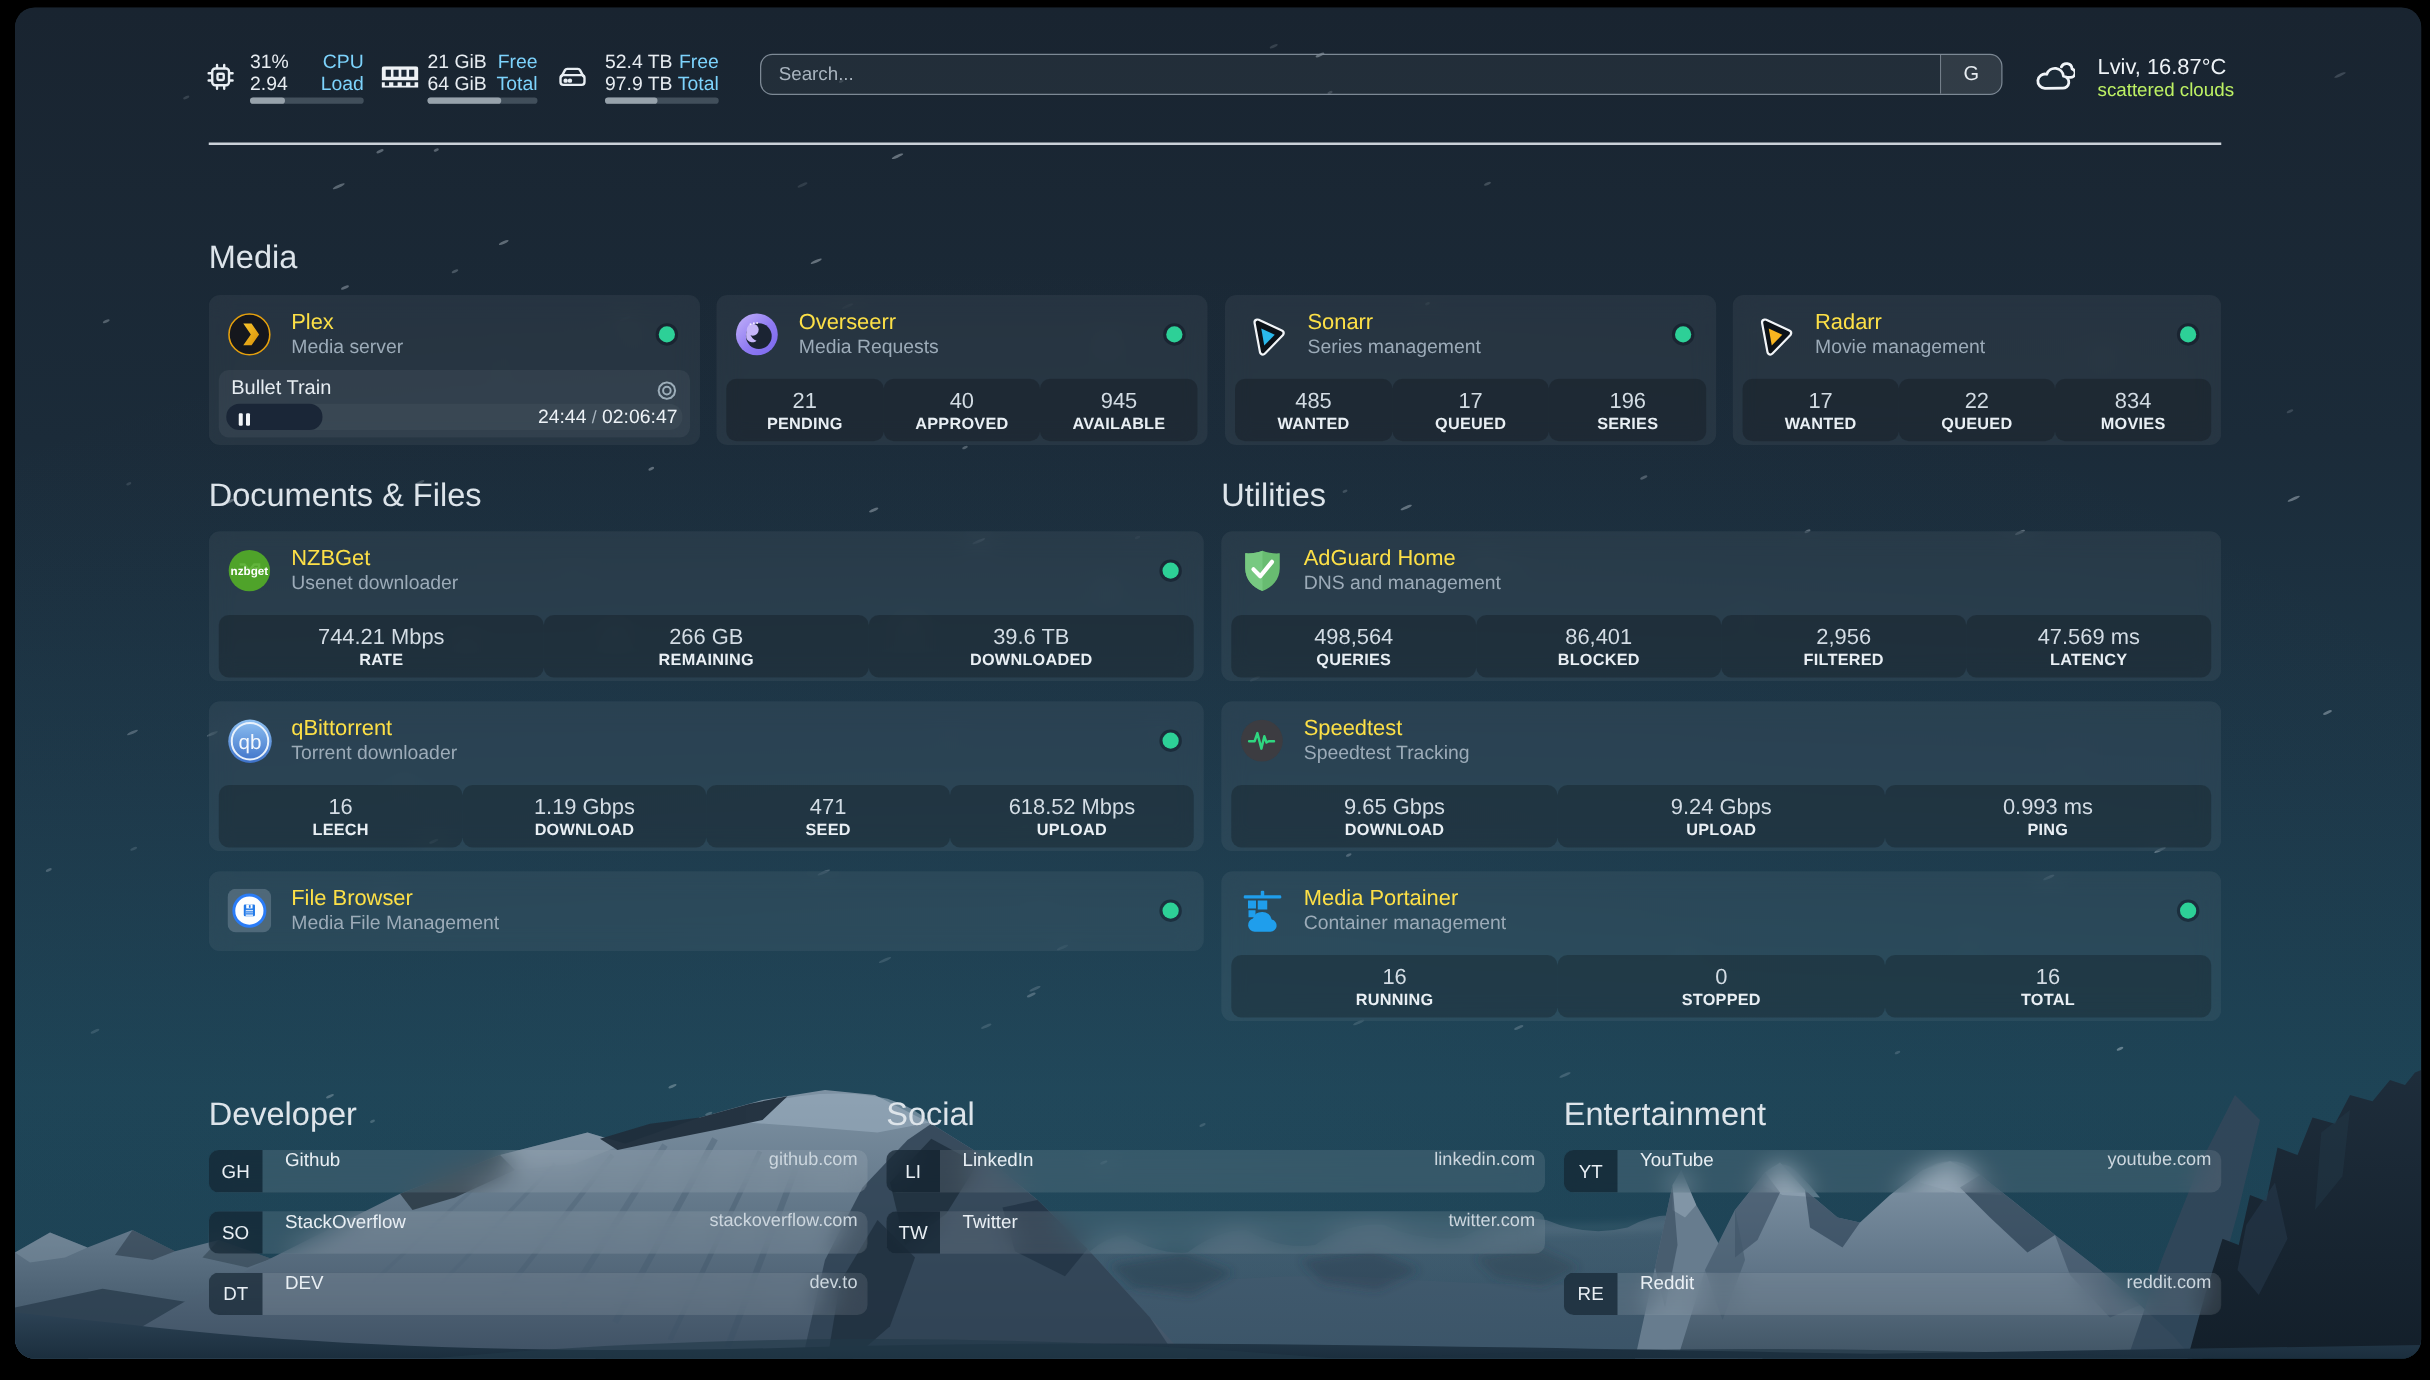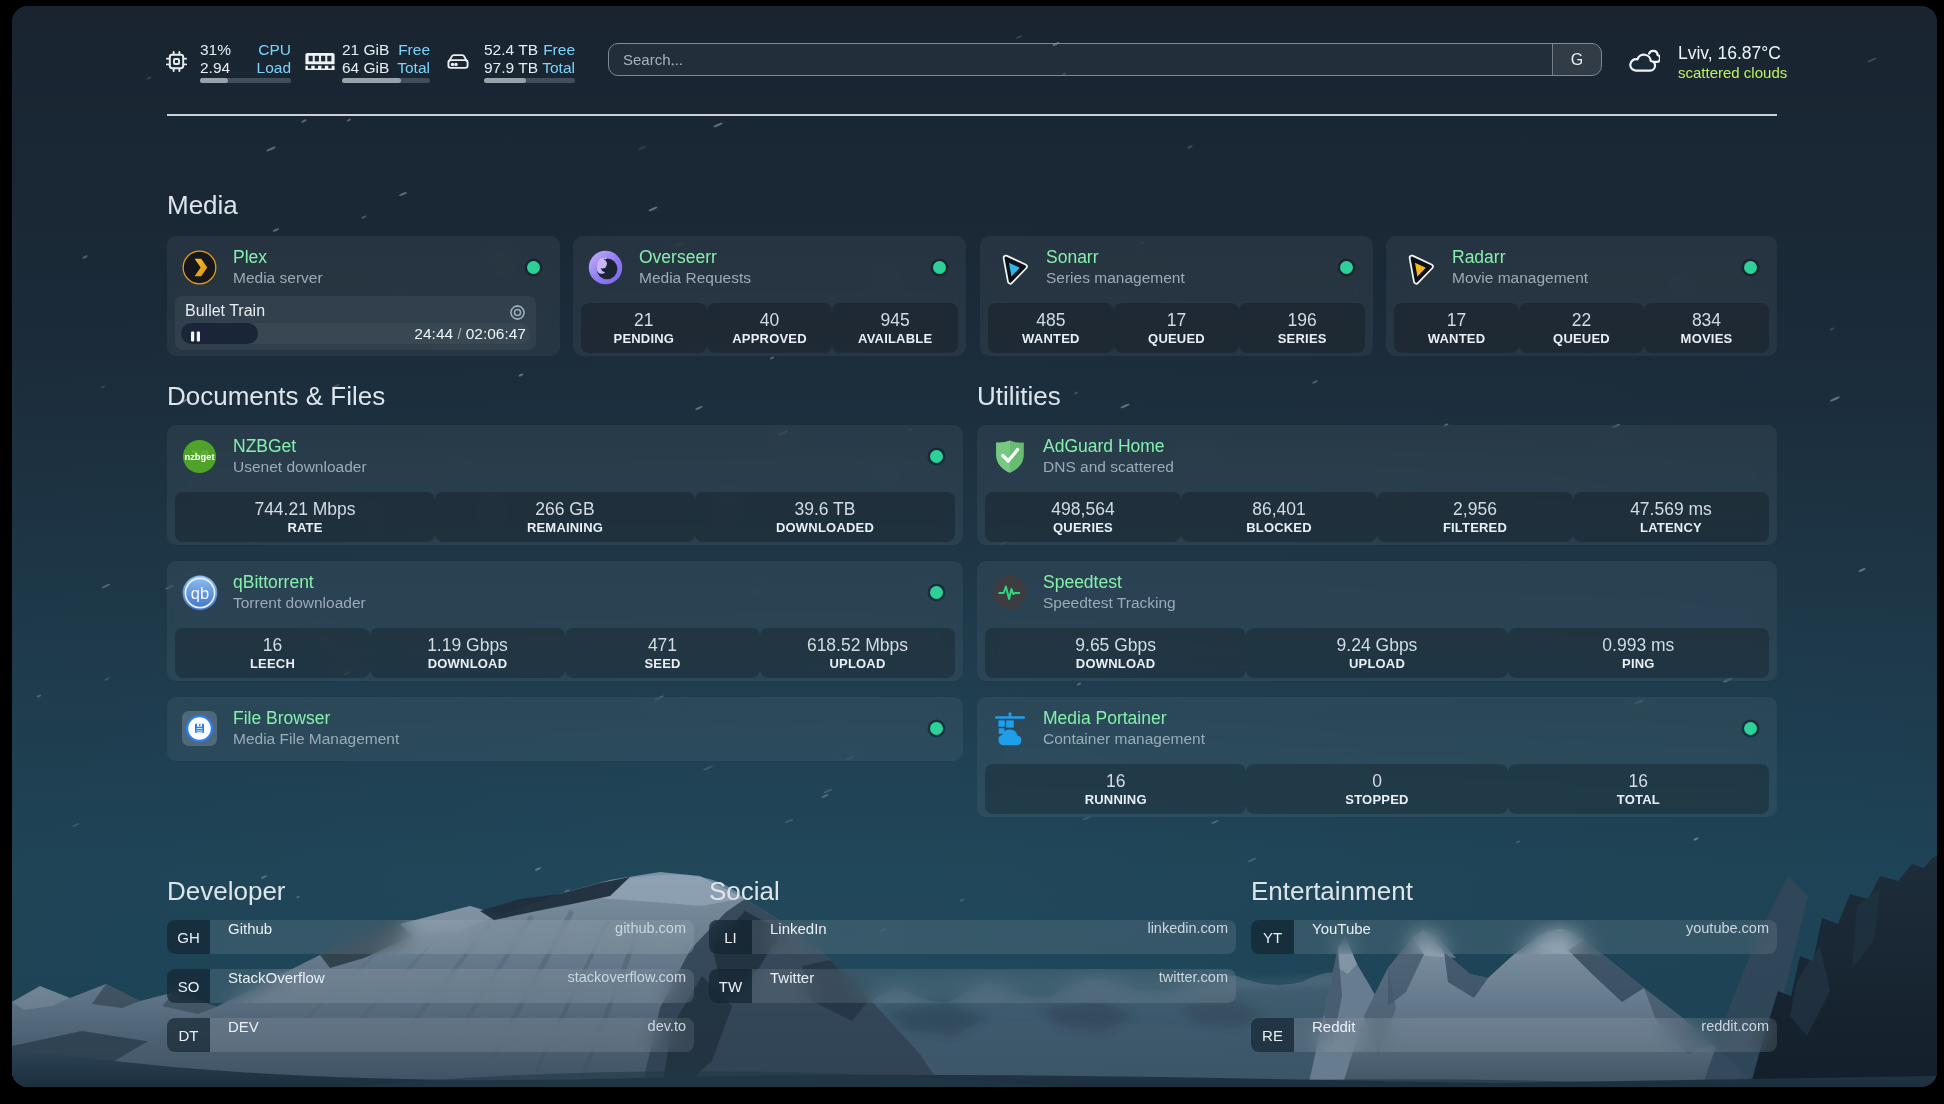--- a/index.html
+++ b/index.html
@@ -1,19 +1,19 @@
 <!DOCTYPE html>
 <html><head><meta charset="utf-8">
 <style>
 html,body{margin:0;padding:0;width:1944px;height:1104px;background:#000;font-family:"Liberation Sans",sans-serif;overflow:hidden}
 #frame{position:absolute;left:12px;top:6px;width:1925px;height:1081px;border-radius:16px;overflow:hidden;background:#1a2733}
 .abs{position:absolute}
 .card{position:absolute;border-radius:9px;background:rgba(255,255,255,.055);backdrop-filter:blur(10px);-webkit-backdrop-filter:blur(10px)}
 .ic{position:absolute;left:15px;top:14px;width:35px;height:35px}
-.tt{position:absolute;left:66px;top:11px;font-size:17.5px;font-weight:500;color:#86efac;line-height:21px;white-space:nowrap}
+.tt{position:absolute;left:66px;top:11px;font-size:17.5px;font-weight:500;color:#fde047;line-height:21px;white-space:nowrap}
 .st{position:absolute;left:66px;top:32px;font-size:15.5px;font-weight:400;color:#9cabb8;line-height:19px;white-space:nowrap}
 .dot{position:absolute;right:20px;top:25px;width:13px;height:13px;border-radius:50%;background:#2dd097;box-shadow:0 0 0 2.5px rgba(10,18,30,.45)}
 .stats{position:absolute;left:8px;right:8px;top:67px;height:50px;display:flex;}
 .sb{flex:1;background:rgba(0,0,0,.22);border-radius:8px;display:flex;flex-direction:column;align-items:center;justify-content:center;text-align:center}
 .sv{font-size:17.5px;color:#d3dce4;line-height:21px}
 .sl{font-size:13px;font-weight:bold;color:#e9eff4;line-height:16px;letter-spacing:.2px}
 .hdr{position:absolute;font-size:26px;color:#dde4ea;font-weight:500;white-space:nowrap;line-height:30px}
 .bm{position:absolute;height:34px;border-radius:8px;background:rgba(255,255,255,.1);backdrop-filter:blur(10px);-webkit-backdrop-filter:blur(10px);display:flex;align-items:flex-start;overflow:hidden}
 .bma{width:43px;align-self:stretch;background:rgba(4,20,34,.6);display:flex;align-items:center;justify-content:center;font-size:15px;font-weight:500;color:#e9eff4;flex:none}
 .bmn{margin-left:18px;font-size:15px;color:#e9eff4;white-space:nowrap}
@@ -290,21 +290,21 @@
               <stop offset="0" stop-color="#f7c52e"></stop>
               <stop offset="1" stop-color="#d98f06"></stop>
             </linearGradient>
           </defs>
           <circle cx="18" cy="18" r="16.8" fill="#15171d" stroke="#e5a00d" stroke-width="1.3"></circle>
           <path d="M13 9 H19.8 L26 18 L19.8 27 H13 L19.2 18 Z" fill="url(#plxg)"></path>
         </svg></div>
       <div class="tt" style="top:11px">Plex</div>
       <div class="st" style="top:32px">Media server</div>
       <div class="dot" style="top:25px"></div>
-      <div class="abs" style="left:8px;right:24px;top:60px;height:54px;border-radius:8px;background:rgba(255,255,255,.05)">
+      <div class="abs" style="left:8px;right:8px;top:60px;height:54px;border-radius:8px;background:rgba(255,255,255,.05)">
  <div class="abs" style="left:10px;top:5px;font-size:16px;font-weight:500;color:#e7edf2;line-height:20px">Bullet Train</div>
  <div class="abs" style="right:10px;top:8px"><svg width="17" height="17" viewBox="0 0 18 18" fill="none" stroke="#9cadb9" stroke-width="1.7" stroke-linejoin="round">
             <path d="M9 2 L12.5 2.9 L15.1 5.5 L16 9 L15.1 12.5 L12.5 15.1 L9 16 L5.5 15.1 L2.9 12.5 L2 9 L2.9 5.5 L5.5 2.9 Z"></path>
             <circle cx="9" cy="9" r="3.2"></circle>
           </svg></div>
  <div class="abs" style="left:6px;right:6px;bottom:6px;height:21px">
   <div class="abs" style="left:0;top:0;width:100%;height:21px;border-radius:11px;background:rgba(255,255,255,.035)"></div>
   <div class="abs" style="left:0;top:0;width:77px;height:21px;border-radius:11px;background:#1a2637"></div>
   <div class="abs" style="left:9px;top:5px"><svg width="11" height="11" viewBox="0 0 11 11" fill="#f2f5f8">
               <rect x="1" y="0.5" width="3.2" height="10" rx="1"></rect>
@@ -473,21 +473,21 @@
       <div class="st" style="top:32px">Media File Management</div>
       <div class="dot" style="top:25px"></div>
     </div>
     <div class="card" style="left:965px;top:419px;width:800px;height:120px">
       <div class="ic" style="top:14px"><svg width="36" height="36" viewBox="0 0 36 36">
           <path d="M18 1.5 C13.5 3.2 8.6 4 4.2 3.6 L4.2 15.5 C4.2 24.6 10.3 30.6 18 33.8 C25.7 30.6 31.8 24.6 31.8 15.5 L31.8 3.6 C27.4 4 22.5 3.2 18 1.5 Z" fill="#68bc71"></path>
           <path d="M18 1.5 C13.5 3.2 8.6 4 4.2 3.6 L4.2 15.5 C4.2 24.6 10.3 30.6 18 33.8 Z" fill="#77c981"></path>
           <path d="M10.8 16.5 L16.2 22 L25.6 10.5" fill="none" stroke="#fff" stroke-width="3.4" stroke-linecap="round" stroke-linejoin="round"></path>
         </svg></div>
       <div class="tt" style="top:11px">AdGuard Home</div>
-      <div class="st" style="top:32px">DNS and scattered</div>
+      <div class="st" style="top:32px">DNS and management</div>
       <div class="stats">
         <div class="sb">
           <div class="sv">498,564</div>
           <div class="sl">QUERIES</div>
         </div>
         <div class="sb">
           <div class="sv">86,401</div>
           <div class="sl">BLOCKED</div>
         </div>
         <div class="sb">

